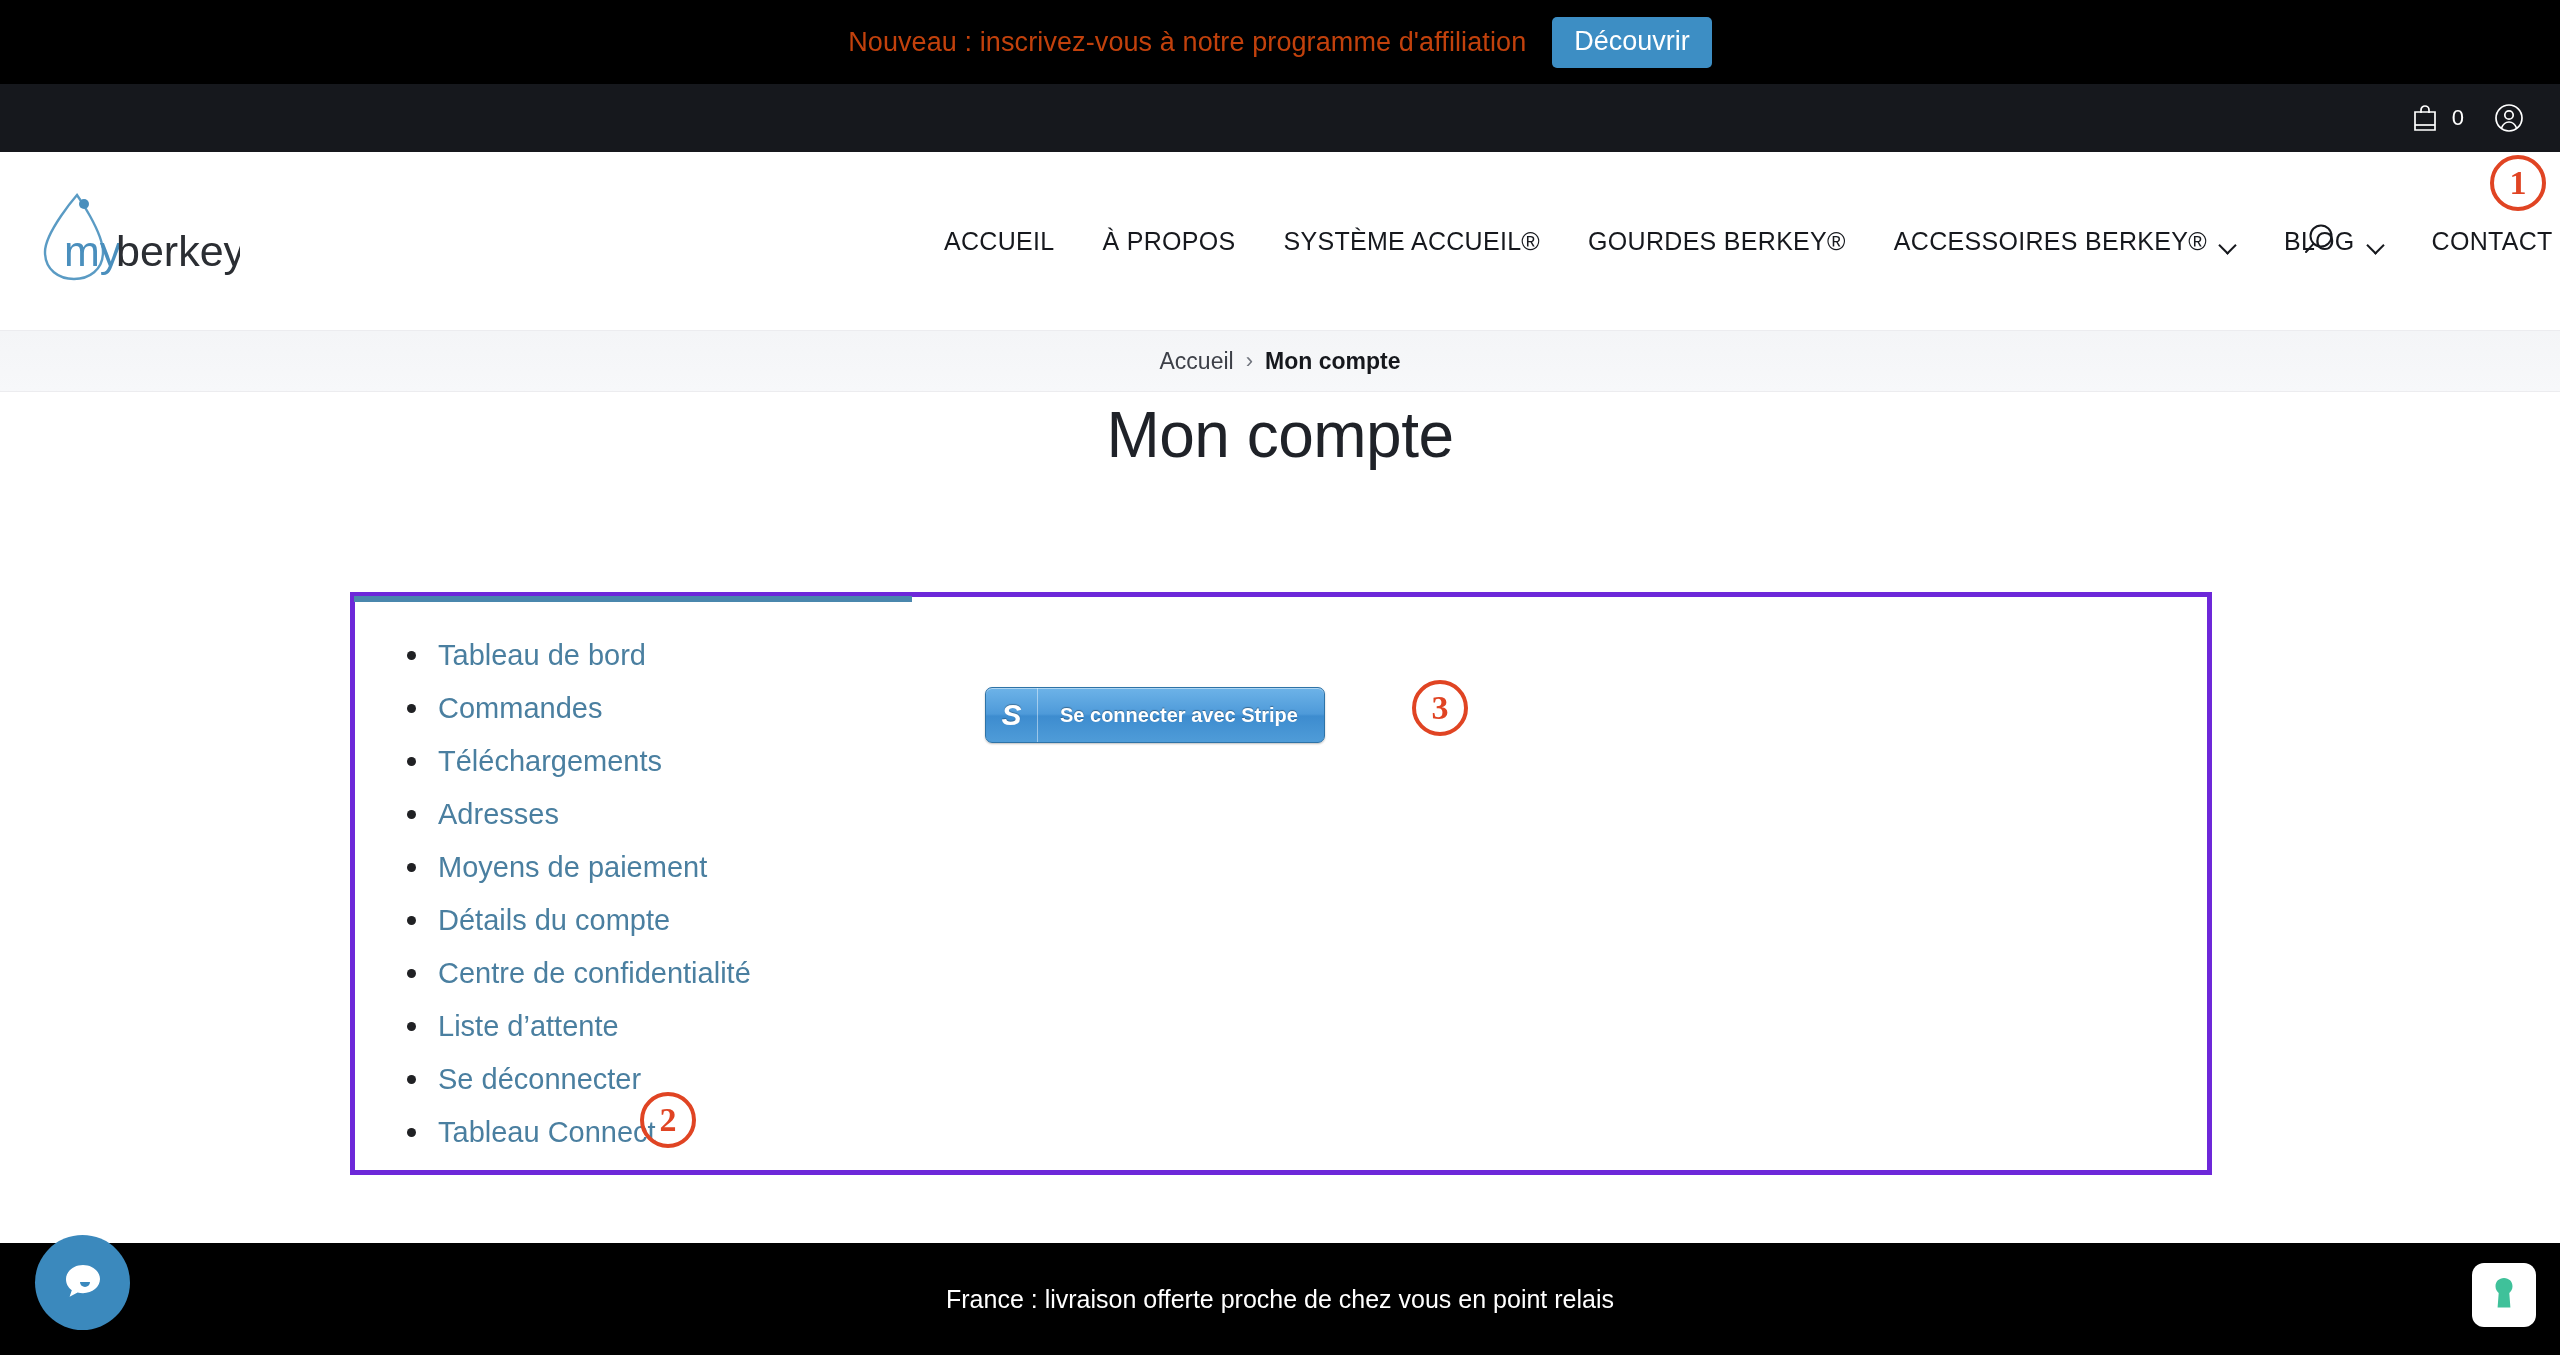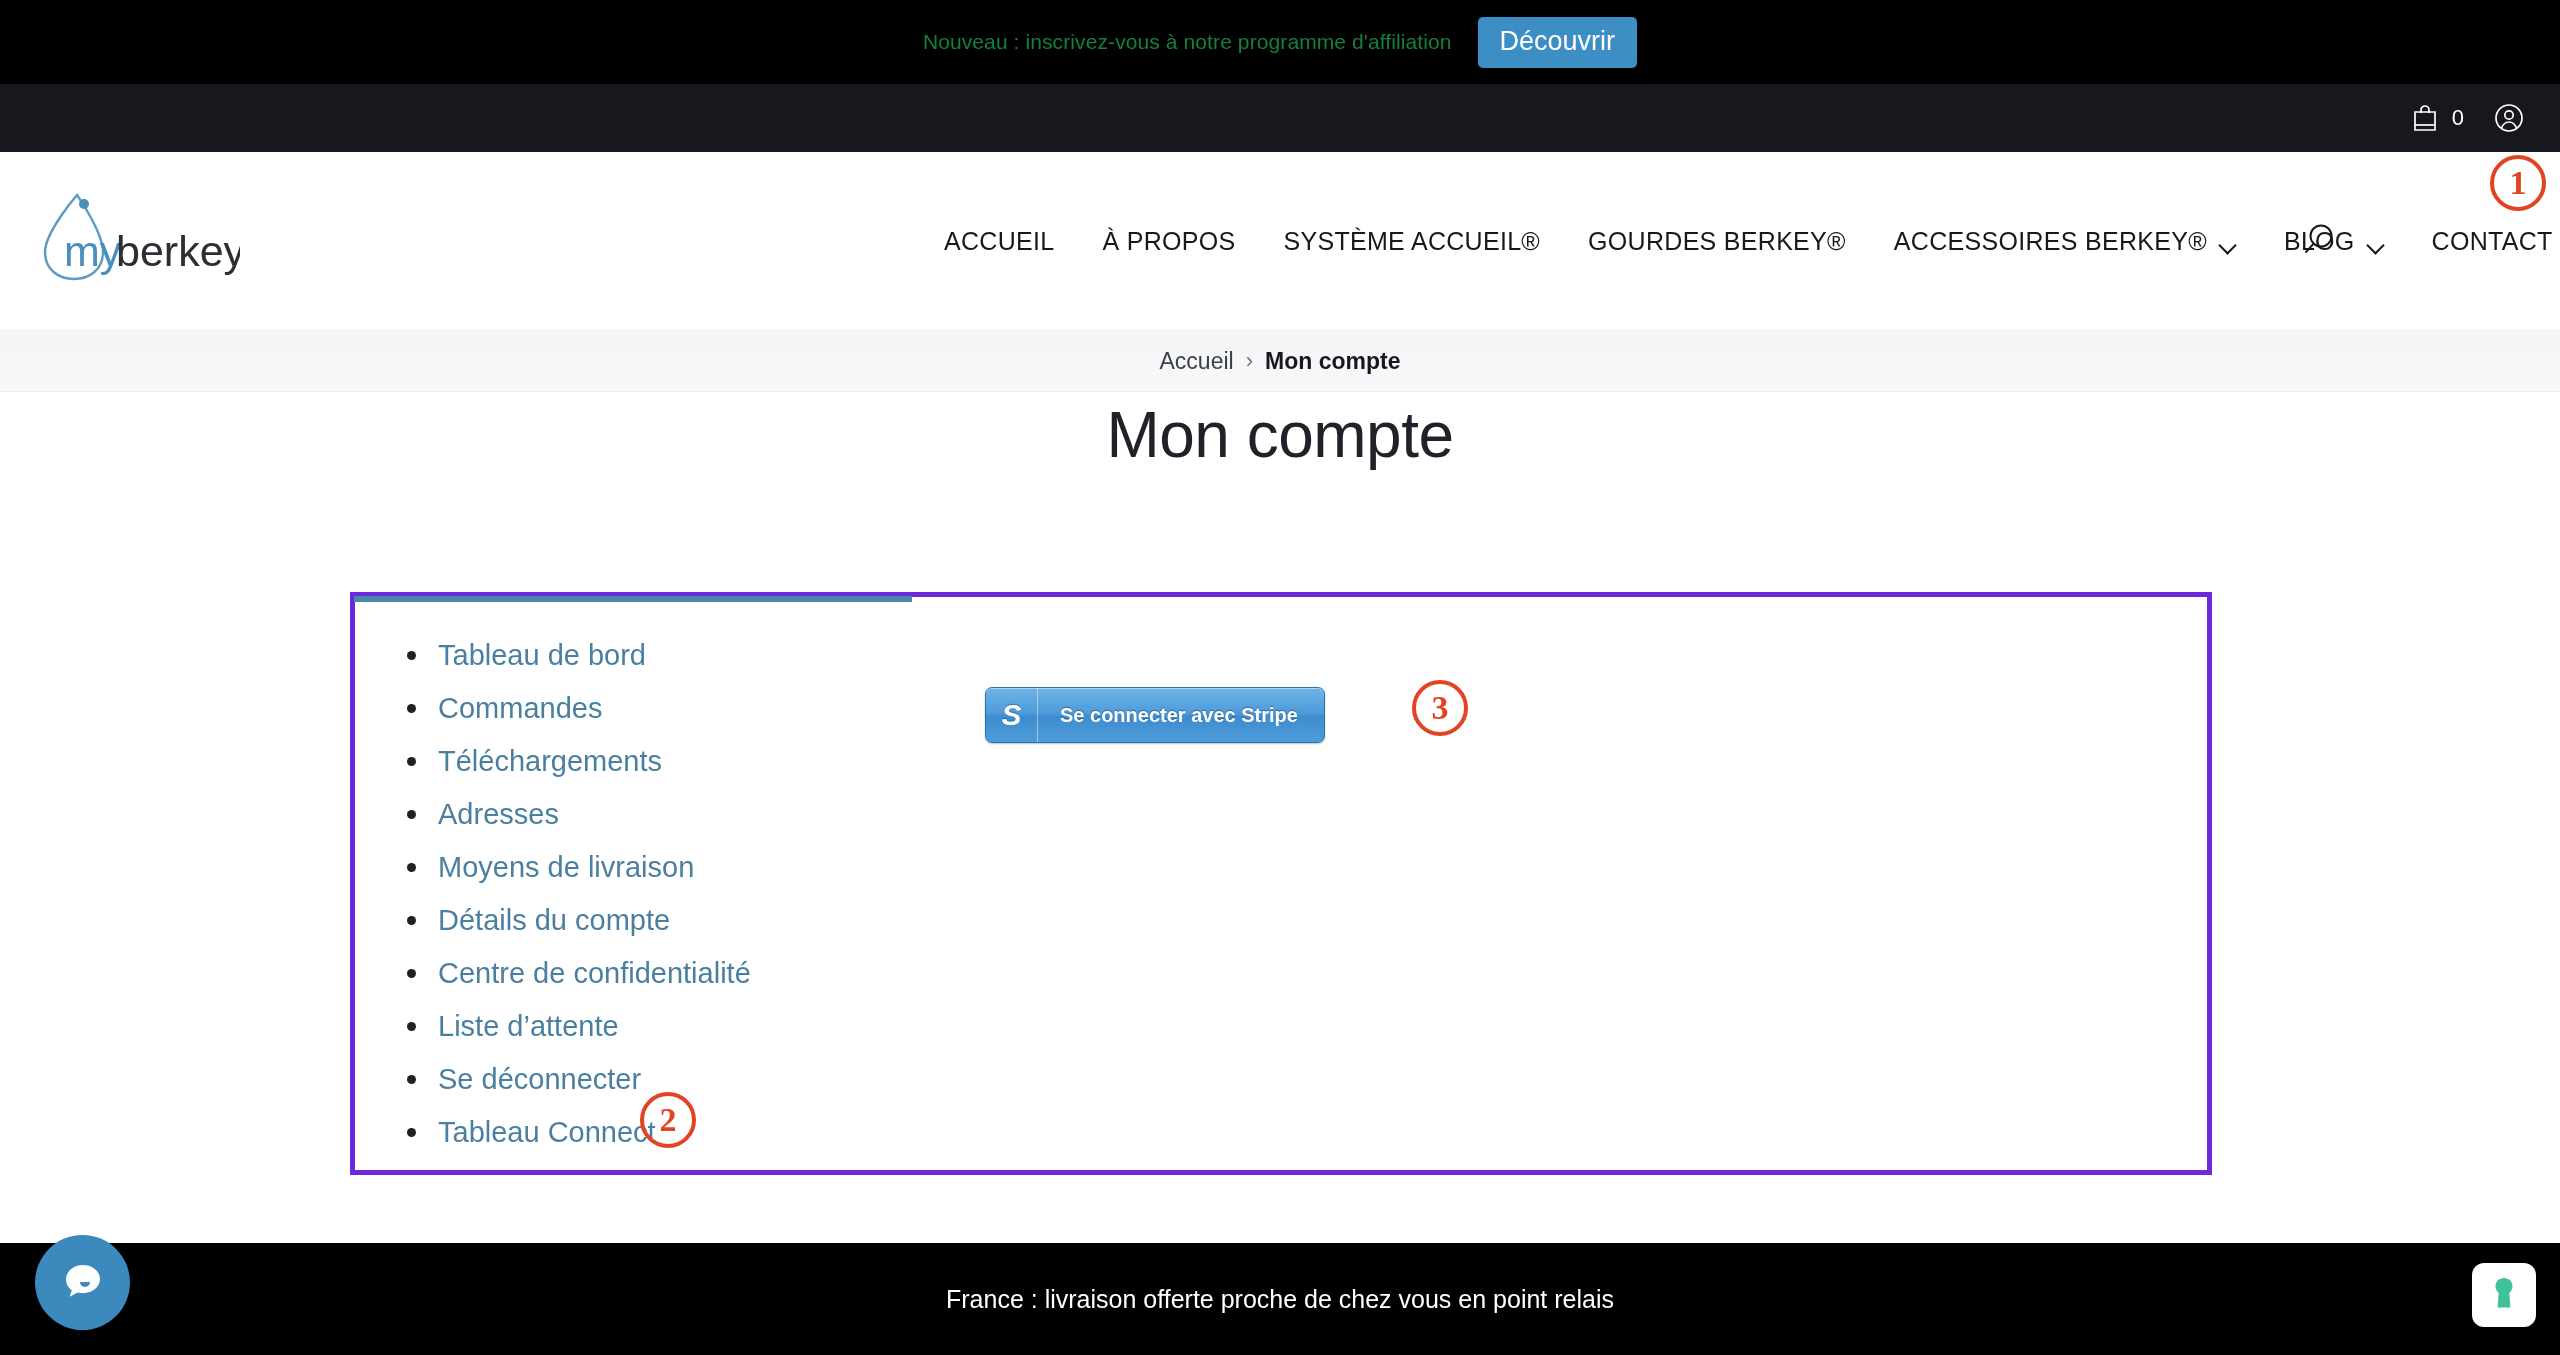--- a/index.html
+++ b/index.html
@@ -27,22 +27,22 @@
     top: 0; left: 0;
     width: 2560px;
     height: 84px;
     background: #000000;
     display: flex;
     align-items: center;
     justify-content: center;
     gap: 26px;
   }
   .promo-text {
-    color: #15803d;
-    font-size: 21px;
+    color: #c2410c;
+    font-size: 27px;
     letter-spacing: 0.1px;
     white-space: nowrap;
   }
   .promo-btn {
     background: #3d8ec4;
     color: #ffffff;
     font-size: 27px;
     border: none;
     border-radius: 5px;
     padding: 11px 22px 13px 22px;
@@ -434,21 +434,21 @@
       <li>
         <span class="bullet"></span>
         <a class="account-link">Téléchargements</a>
       </li>
       <li>
         <span class="bullet"></span>
         <a class="account-link">Adresses</a>
       </li>
       <li>
         <span class="bullet"></span>
-        <a class="account-link">Moyens de livraison</a>
+        <a class="account-link">Moyens de paiement</a>
       </li>
       <li>
         <span class="bullet"></span>
         <a class="account-link">Détails du compte</a>
       </li>
       <li>
         <span class="bullet"></span>
         <a class="account-link">Centre de confidentialité</a>
       </li>
       <li>

